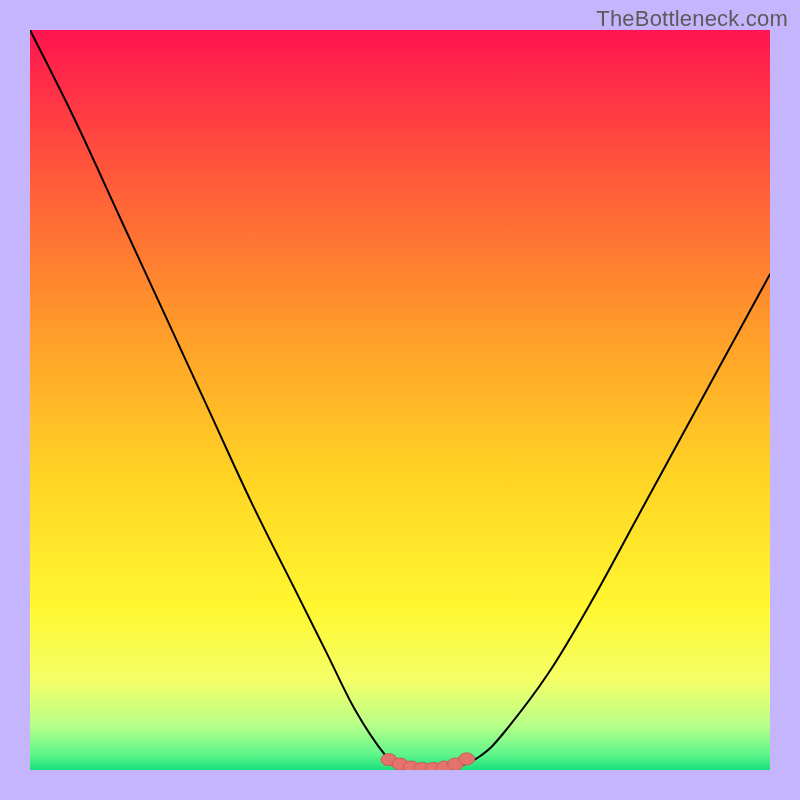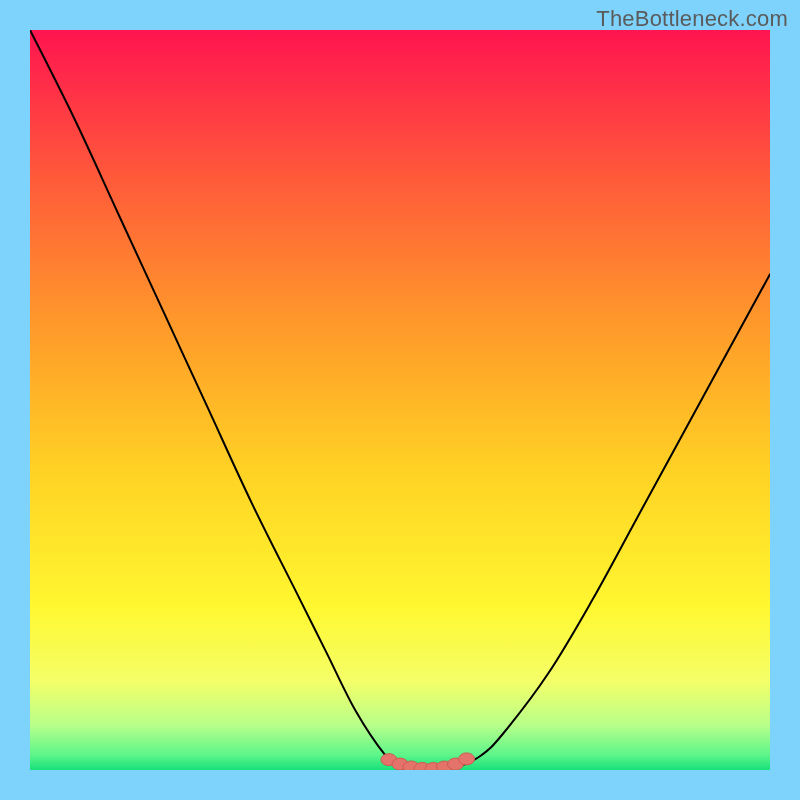--- a/index.html
+++ b/index.html
@@ -10,21 +10,21 @@
     background: #000;
     overflow: hidden;
     font-family: Arial, Helvetica, sans-serif;
   }
   .frame {
     position: absolute;
     left: 0;
     top: 0;
     width: 800px;
     height: 800px;
-    background: #7dd3fc;
+    background: #c4b5fd;
   }
   .watermark {
     position: absolute;
     top: 6px;
     right: 12px;
     color: #5b5b5b;
     font-size: 22px;
     font-weight: 500;
     letter-spacing: 0.2px;
     user-select: none;

